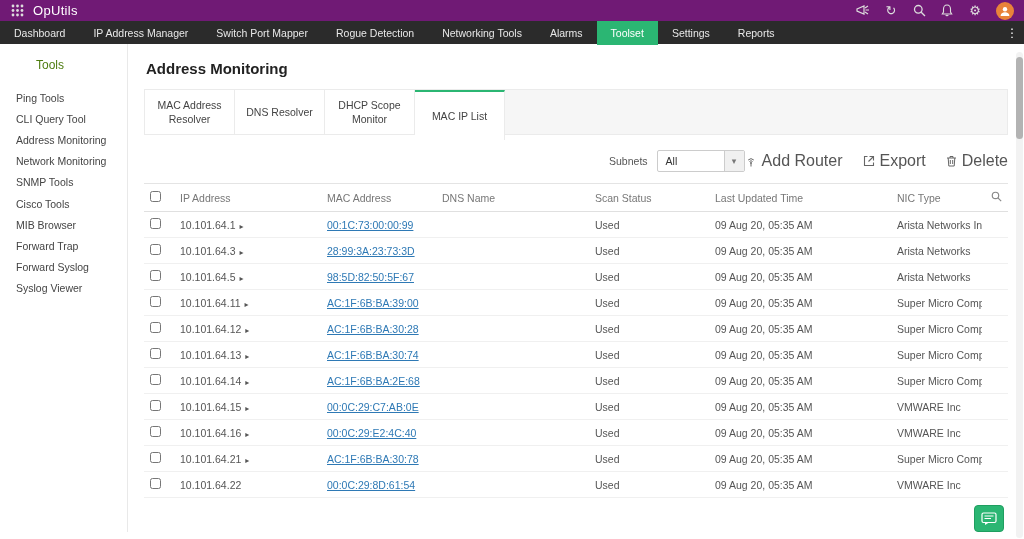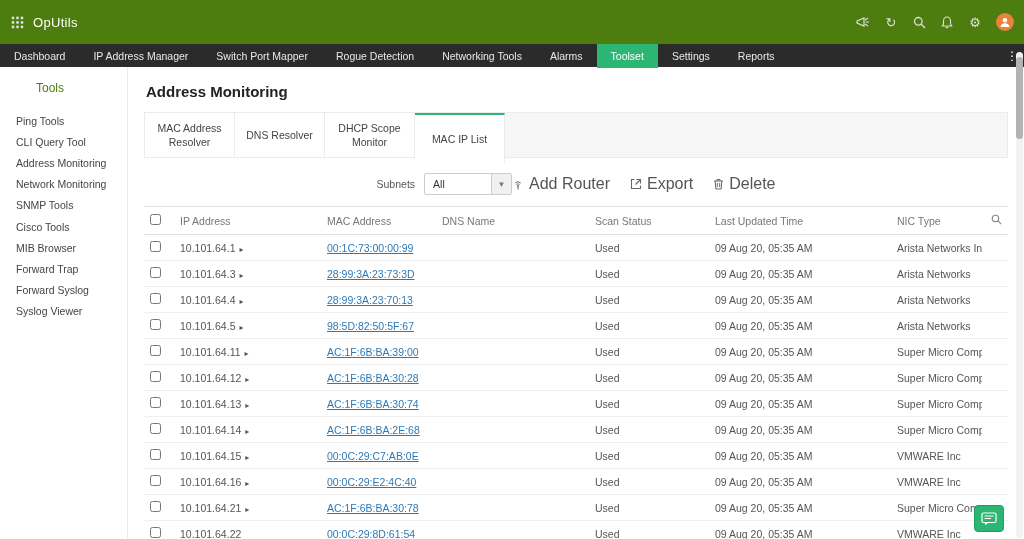--- a/index.html
+++ b/index.html
@@ -1,20 +1,20 @@
 <!DOCTYPE html>
 <html><head>
 <meta charset="utf-8">
 <style>
   * { box-sizing: border-box; margin: 0; padding: 0; }
   html, body { width: 1024px; height: 539px; overflow: hidden; background: #fff;
     font-family: "Liberation Sans", sans-serif; }
 
   
-  .topbar { height: 44px; background: #4d7c0f; display: flex; align-items: center;
+  .topbar { height: 21px; background: #701a75; display: flex; align-items: center;
     justify-content: space-between; padding: 0 10px; }
   .topbar-left { display: flex; align-items: center; gap: 9px; }
   .app-name { color: #fff; font-size: 13px; letter-spacing: .3px; }
   .topbar-right { display: flex; align-items: center; gap: 14px; }
   .tb-icon { width: 14px; height: 14px; display: inline-flex; align-items: center;
     justify-content: center; color: #ddd; font-size: 13px; line-height: 1; cursor: pointer; }
   .avatar { width: 18px; height: 18px; border-radius: 50%; background: #e8833a;
     display: inline-flex; align-items: center; justify-content: center; }
 
   
@@ -39,21 +39,21 @@
   
   .tabstrip { background: #f6f6f6; border: 1px solid #ebebeb; display: flex;
     height: 46px; align-items: stretch; position: relative; }
   .ctab { width: 90px; background: #fff; border-right: 1px solid #ebebeb;
     display: flex; align-items: center; justify-content: center; text-align: center;
     font-size: 10.5px; color: #444; line-height: 1.35; padding: 4px 8px; cursor: pointer; }
   .ctab.active { border-top: 2px solid #2bb673; height: 50px; margin-bottom: -5px;
     z-index: 2; background: #fff; border-bottom: none; }
 
   
-  .filter-row { display: flex; align-items: center; justify-content: center;
+  .filter-row { display: flex; align-items: center; justify-content: flex-end;
     margin: 15px 0 11px 0; }
   .subnets { display: flex; align-items: center; gap: 9px; font-size: 10.5px; color: #555; }
   .select-box { width: 88px; height: 22px; border: 1px solid #ccc; border-radius: 2px;
     display: flex; align-items: center; justify-content: space-between; background: #fff;
     font-size: 10.5px; color: #333; cursor: pointer; overflow: hidden; gap: 22px; }
   .select-box .val { padding-left: 8px; }
   .select-box .chev { width: 20px; height: 100%; background: #f0f0f0;
     border-left: 1px solid #ccc; display: flex; align-items: center; justify-content: center;
     color: #777; font-size: 9px; }
   .actions { display: flex; align-items: center; gap: 20px; font-size: 16px; color: #555; }
@@ -297,32 +297,20 @@
               <span>10.101.64.3</span><span class="expander">▸</span>
             </td>
             <td><span class="mac-link">28:99:3A:23:73:3D</span></td>
             <td></td>
             <td>Used</td>
             <td>09 Aug 20, 05:35 AM</td>
             <td>Arista Networks</td>
             <td></td>
           </tr>
 
-          <tr>
-            <td><input type="checkbox" style=""></td>
-            <td>
-              <span>10.101.64.4</span><span class="expander">▸</span>
-            </td>
-            <td><span class="mac-link">28:99:3A:23:70:13</span></td>
-            <td></td>
-            <td>Used</td>
-            <td>09 Aug 20, 05:35 AM</td>
-            <td>Arista Networks</td>
-            <td></td>
-          </tr>
 
           <tr>
             <td><input type="checkbox" style=""></td>
             <td>
               <span>10.101.64.5</span><span class="expander">▸</span>
             </td>
             <td><span class="mac-link">98:5D:82:50:5F:67</span></td>
             <td></td>
             <td>Used</td>
             <td>09 Aug 20, 05:35 AM</td>

